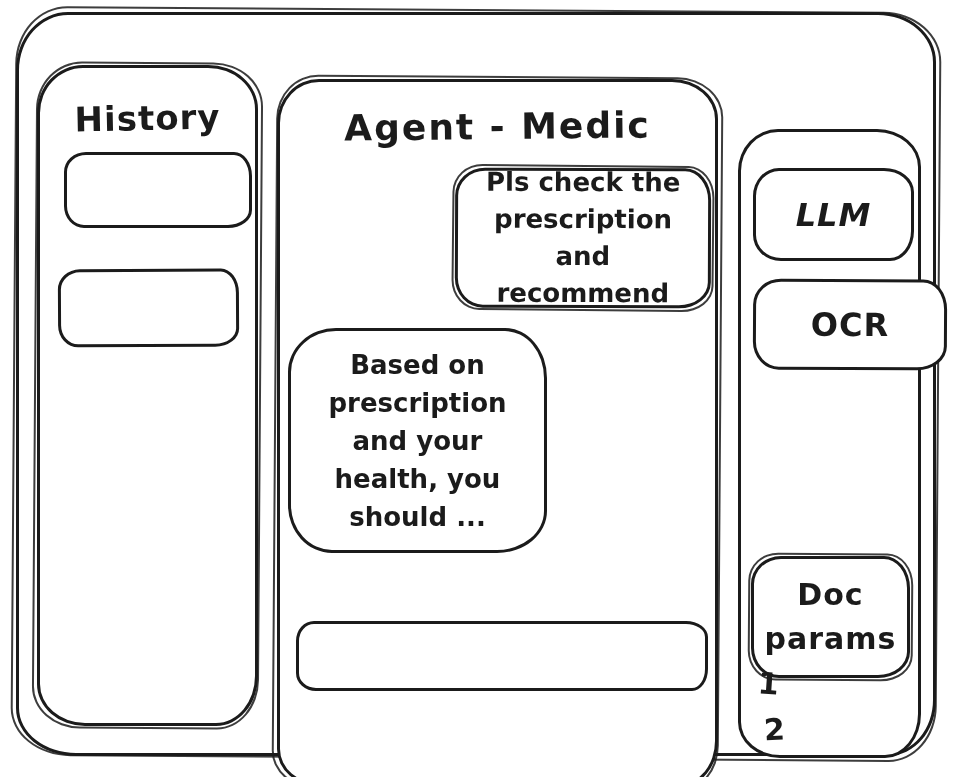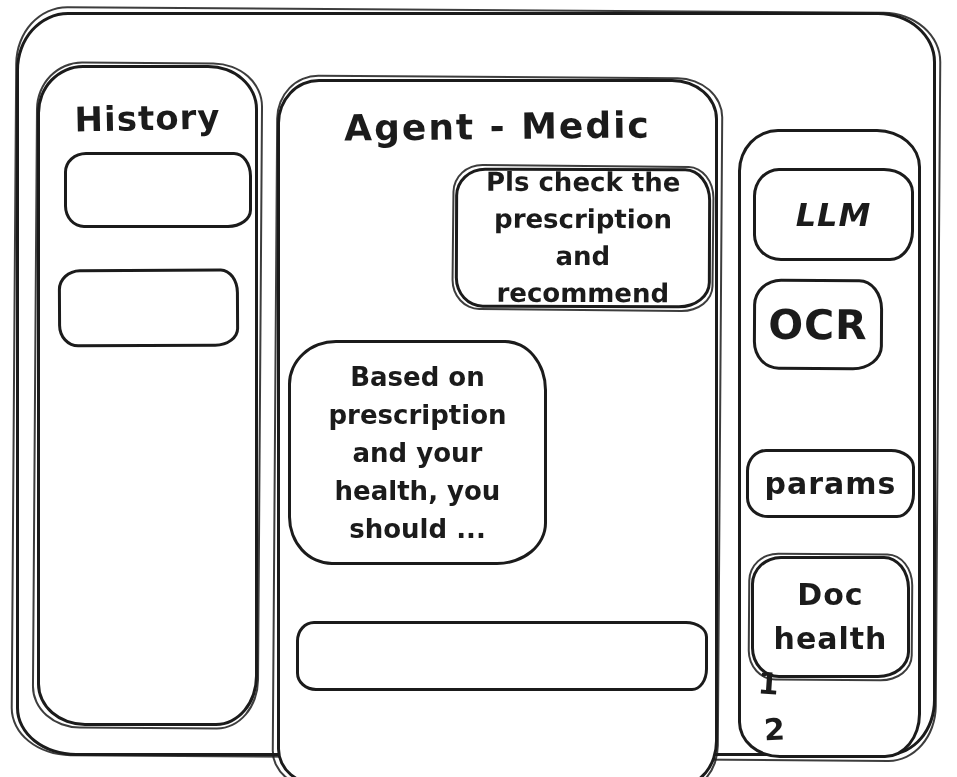--- a/index.html
+++ b/index.html
@@ -77,21 +77,21 @@
     padding: 20px 10px;
   }
   .bubble.user {
     left: 175px; top: 86px;
     width: 256px; height: 140px;
     font-size: 26px; line-height: 37px;
     border-radius: 30px 26px 32px 28px / 28px 32px 26px 30px;
     transform: rotate(0.2deg);
   }
   .bubble.assistant {
-    left: 8px; top: 258px;
+    left: 8px; top: 246px;
     width: 259px; height: 225px;
     font-size: 26px; line-height: 38px;
     border-radius: 48px 42px 50px 44px / 44px 50px 42px 48px;
   }
   .chat-input {
     left: 16px; top: 539px;
     width: 412px; height: 70px;
     border-radius: 18px 22px 16px 20px / 20px 16px 22px 18px;
     font-family: "DejaVu Sans", sans-serif;
     font-size: 24px;
@@ -114,22 +114,22 @@
     white-space: pre-line;
     cursor: pointer;
     letter-spacing: 1px;
   }
   .tool-btn.llm {
     left: 12px; top: 36px; width: 161px; height: 93px;
     font-size: 32px; font-style: italic;
     border-radius: 26px 30px 24px 28px / 28px 24px 30px 26px;
   }
   .tool-btn.ocr {
-    left: 12px; top: 147px; width: 130px; height: 91px;
-    font-size: 41px;
+    left: 12px; top: 147px; width: 194px; height: 91px;
+    font-size: 32px;
     border-radius: 28px 24px 30px 26px / 26px 30px 24px 28px;
     transform: rotate(0.3deg);
   }
   .tool-btn.params {
     left: 5px; top: 317px; width: 169px; height: 69px;
     font-size: 30px;
     border-radius: 20px 24px 18px 22px / 22px 18px 24px 20px;
   }
   .tool-btn.doc {
     left: 10px; top: 424px; width: 159px; height: 122px;
@@ -175,24 +175,21 @@
     <input class="sk sk2 chat-input" type="text" placeholder="" style="">
   </div>
 
   <div class="sk sidebar-right">
     <div class="sk tool-btn llm">
       <span>LLM</span>
     </div>
     <div class="sk tool-btn ocr">
       <span>OCR</span>
     </div>
-    <div class="sk tool-btn params">
-      <span>params</span>
-    </div>
     <div class="sk sk2 tool-btn doc">
       <span>Doc
-health</span>
+params</span>
     </div>
     <div class="doc-item n1">1</div>
     <div class="doc-item n2">2</div>
   </div>
 
 </div>
 
 </body></html>

